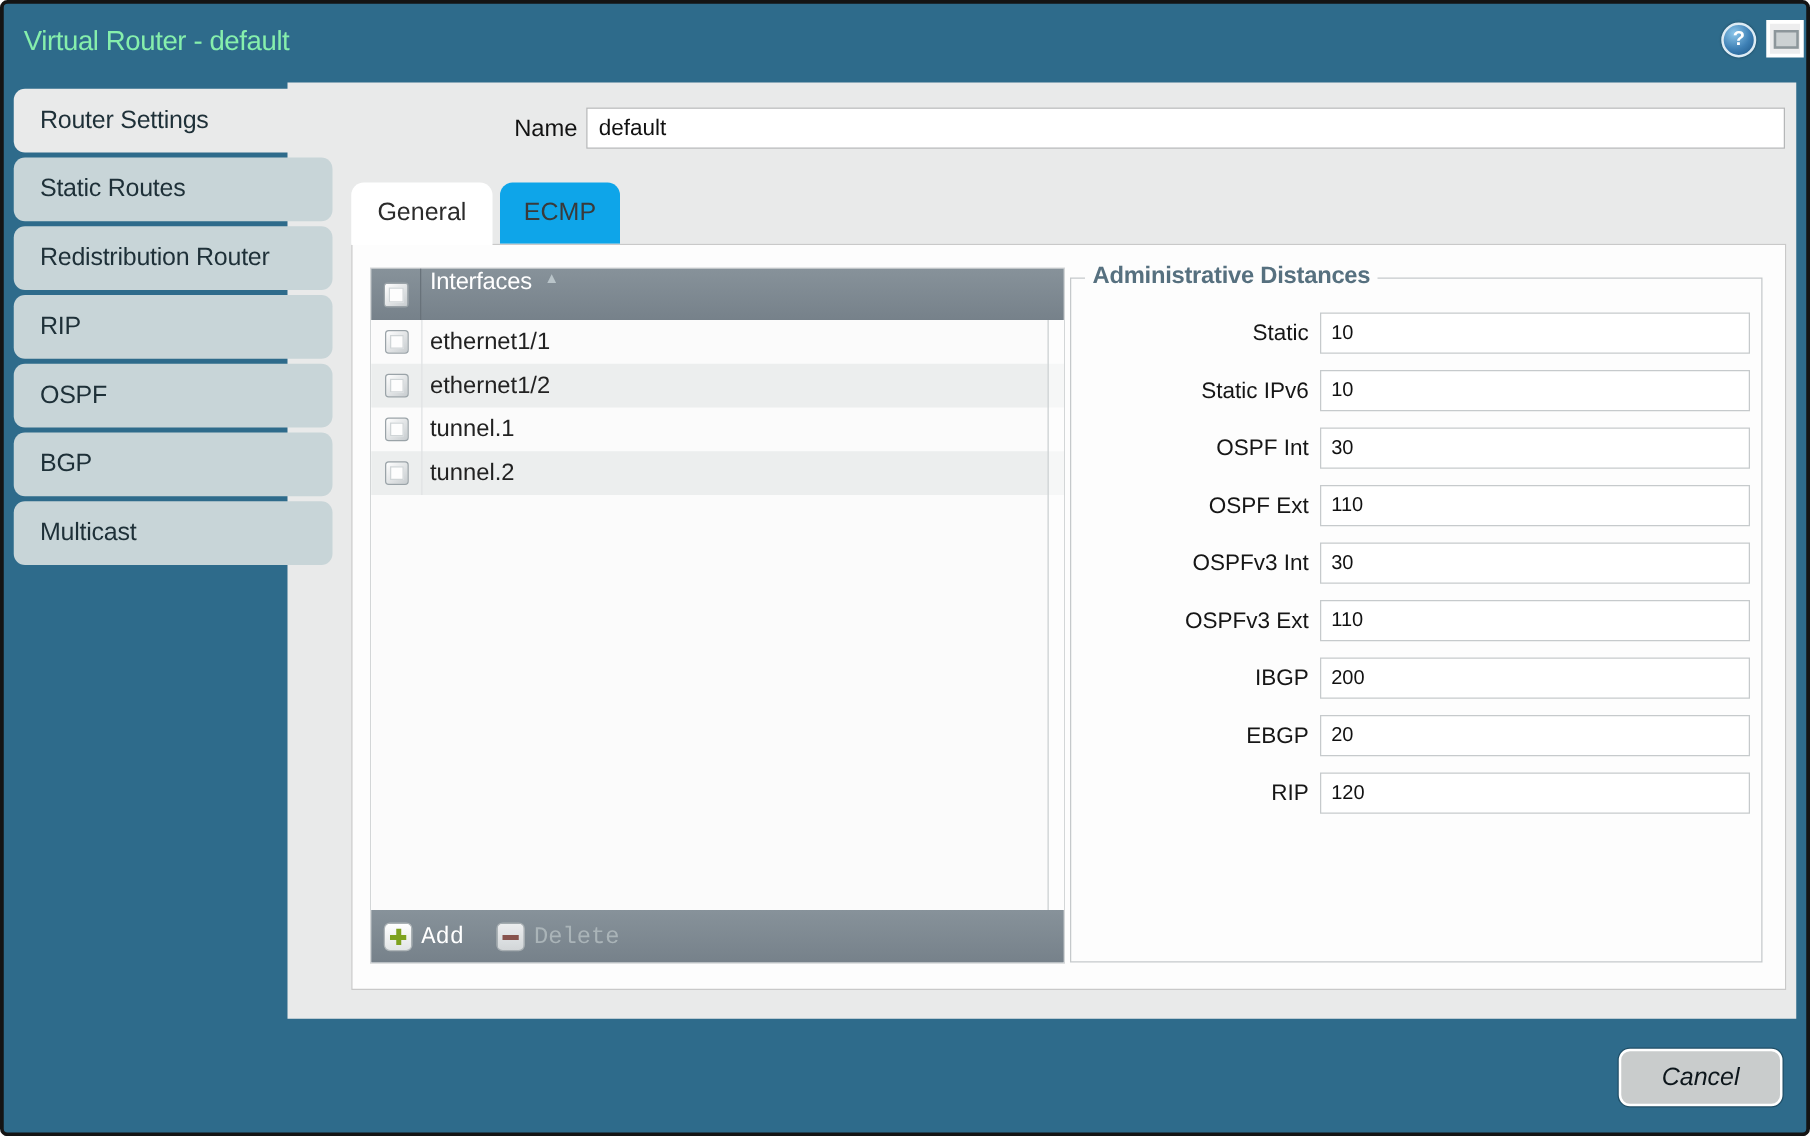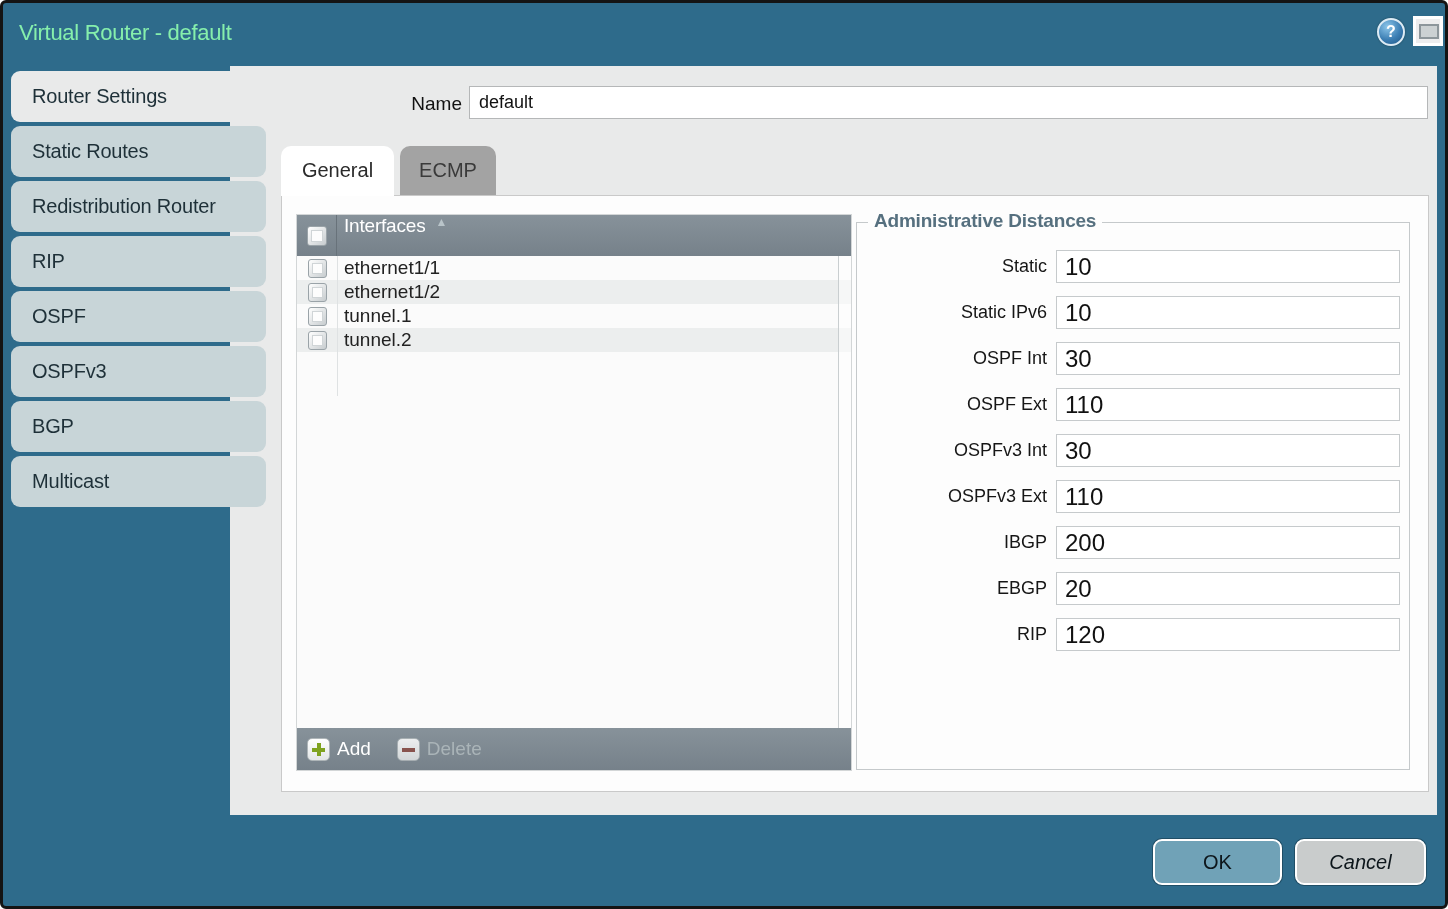--- a/index.html
+++ b/index.html
@@ -52,21 +52,21 @@
   .name-label { position:absolute; left:0; top:27px; width:232px; text-align:right;
                 font-size:19px; color:#121212; }
   .name-input { position:absolute; left:239px; top:20px; width:959px; height:33px;
                 border:1px solid #b5b7b8; background:#fff; font-size:18px;
                 padding:0 9px; font-family:"Liberation Sans",sans-serif; color:#111; }
 
   
   .tab { position:absolute; top:80px; height:50px; border-radius:10px 10px 0 0;
          text-align:center; font-size:20px; line-height:48px; cursor:pointer; }
   .tab-general { left:51px; width:113px; background:#ffffff; color:#2b2b2b; z-index:4; }
-  .tab-ecmp    { left:170px; width:96px; background:#a3a3a3; color:#3a3a3a; z-index:2; }
+  .tab-ecmp    { left:170px; width:96px; background:#0ea5e9; color:#3a3a3a; z-index:2; }
 
   
   .panel { position:absolute; left:51px; top:129px; width:1148px; height:597px;
            background:#fdfdfd; border:1px solid #c9c9c9; z-index:3; }
 
   
   .itable { position:absolute; left:15px; top:19px; width:554px; height:555px;
             box-shadow:0 0 0 1px #d3d6d7; }
   .ithead { position:absolute; left:0; top:0; right:0; height:41px;
             background:linear-gradient(#87929a,#76818a); display:flex; }
@@ -74,34 +74,34 @@
                     display:flex; align-items:center; justify-content:center; }
   .ithead .htitle { color:#ffffff; font-size:19px; margin-left:7px; letter-spacing:-0.2px; cursor:pointer; }
   .sort-asc { color:#b9c4c9; font-size:12px; margin-left:10px; }
 
   .cb { position:relative; width:20px; height:20px; border:1px solid #9aa3a8;
         border-radius:3px; background:linear-gradient(135deg,#ffffff,#c7cccf); cursor:pointer; }
   .cb::after { content:""; position:absolute; left:3px; top:3px; right:3px; bottom:3px;
                background:#fdfdfd; border:1px solid #d0d5d7; }
 
   .itrows { position:absolute; left:0; top:41px; right:0; bottom:42px; background:#fbfbfb; }
-  .itrow { height:24px; display:flex; align-items:center; font-size:19px; color:#222;
+  .itrow { height:35px; display:flex; align-items:center; font-size:19px; color:#222;
            cursor:pointer; }
   .itrow:nth-child(even) { background:#eceeee; }
   .itrow .cbcell { width:40px; display:flex; justify-content:center; }
   .itrow .cb { width:19px; height:19px; }
   .itrow .rlabel { margin-left:7px; }
   .col-divider { position:absolute; left:40px; top:0; width:1px; height:140px; background:#dfe2e3; }
   .scroll-track { position:absolute; right:0; top:0; bottom:0; width:13px;
                   background:rgba(255,255,255,0.55); border-left:1px solid #c9ced0; cursor:pointer; }
 
   .itfoot { position:absolute; left:0; bottom:0; right:0; height:42px;
             background:linear-gradient(#87929a,#76818a); display:flex; align-items:center;
             padding-left:10px; }
-  .foot-btn { display:flex; align-items:center; cursor:pointer; margin-right:26px; }
+  .foot-btn { display:flex; align-items:center; cursor:pointer; margin-right:26px;font-family:Liberation Mono, monospace; }
   .foot-btn .ic { width:23px; height:23px; border-radius:5px; margin-right:7px;
                   background:linear-gradient(#ffffff,#e2e5e6); border:1px solid #aeb5b8;
                   position:relative; }
   .add-ic::before, .add-ic::after { content:""; position:absolute; background:#7ea21f; }
   .add-ic::before { left:4px; top:9px; width:13px; height:4px; }
   .add-ic::after  { left:9px; top:4px; width:4px; height:13px; }
   .del-ic::before { content:""; position:absolute; background:#8a4a43; left:4px; top:9px;
                     width:13px; height:4px; }
   .foot-btn .flabel { font-size:19px; color:#ffffff; }
   .foot-btn.disabled { cursor:default; }
@@ -110,21 +110,21 @@
 
   
   .fieldset { position:absolute; left:574px; top:26px; width:554px; height:548px;
               border:1px solid #c5c9cb; }
   .legend { position:absolute; left:11px; top:-13px; background:#fdfdfd; padding:0 6px;
             font-size:19px; font-weight:bold; color:#56707f; letter-spacing:-0.2px; }
   .ad-rows { display:flex; flex-direction:column; padding-top:27px;justify-content:space-between; }
   .ad-row { display:flex; align-items:center; margin-bottom:13px; }
   .ad-label { width:190px; text-align:right; font-size:18px; color:#161616; margin-right:9px; }
   .ad-input { width:344px; height:33px; border:1px solid #c6cacc; background:#fff;
-              font-size:24px; padding:0 8px; font-family:"Liberation Sans",sans-serif; color:#111; }
+              font-size:16px; padding:0 8px; font-family:"Liberation Sans",sans-serif; color:#111; }
 
   
   .dlg-btn { position:absolute; top:836px; height:46px; border:2px solid #ffffff;
              border-radius:9px; font-size:20px; color:#0d161b; text-align:center;
              line-height:42px; cursor:pointer; box-shadow:0 0 0 1px rgba(5,25,35,.35);
              font-family:"Liberation Sans",sans-serif; }
   .ok-btn { left:1150px; width:129px; background:#70a2b7; }
   .cancel-btn { left:1292px; width:131px; background:#c9cccc;font-style:italic; }
 </style>
 </head>
@@ -241,21 +241,19 @@
 
     </div>
   </div>
 
   <div class="sidebar">
     <div class="side-tab active">Router Settings</div>
     <div class="side-tab">Static Routes</div>
     <div class="side-tab">Redistribution Router</div>
     <div class="side-tab">RIP</div>
     <div class="side-tab">OSPF</div>
-    <div class="side-tab">OSPFv3</div>
     <div class="side-tab">BGP</div>
     <div class="side-tab">Multicast</div>
   </div>
 
-  <div class="dlg-btn ok-btn">OK</div>
   <div class="dlg-btn cancel-btn">Cancel</div>
 
 </div>
 
 </body></html>

